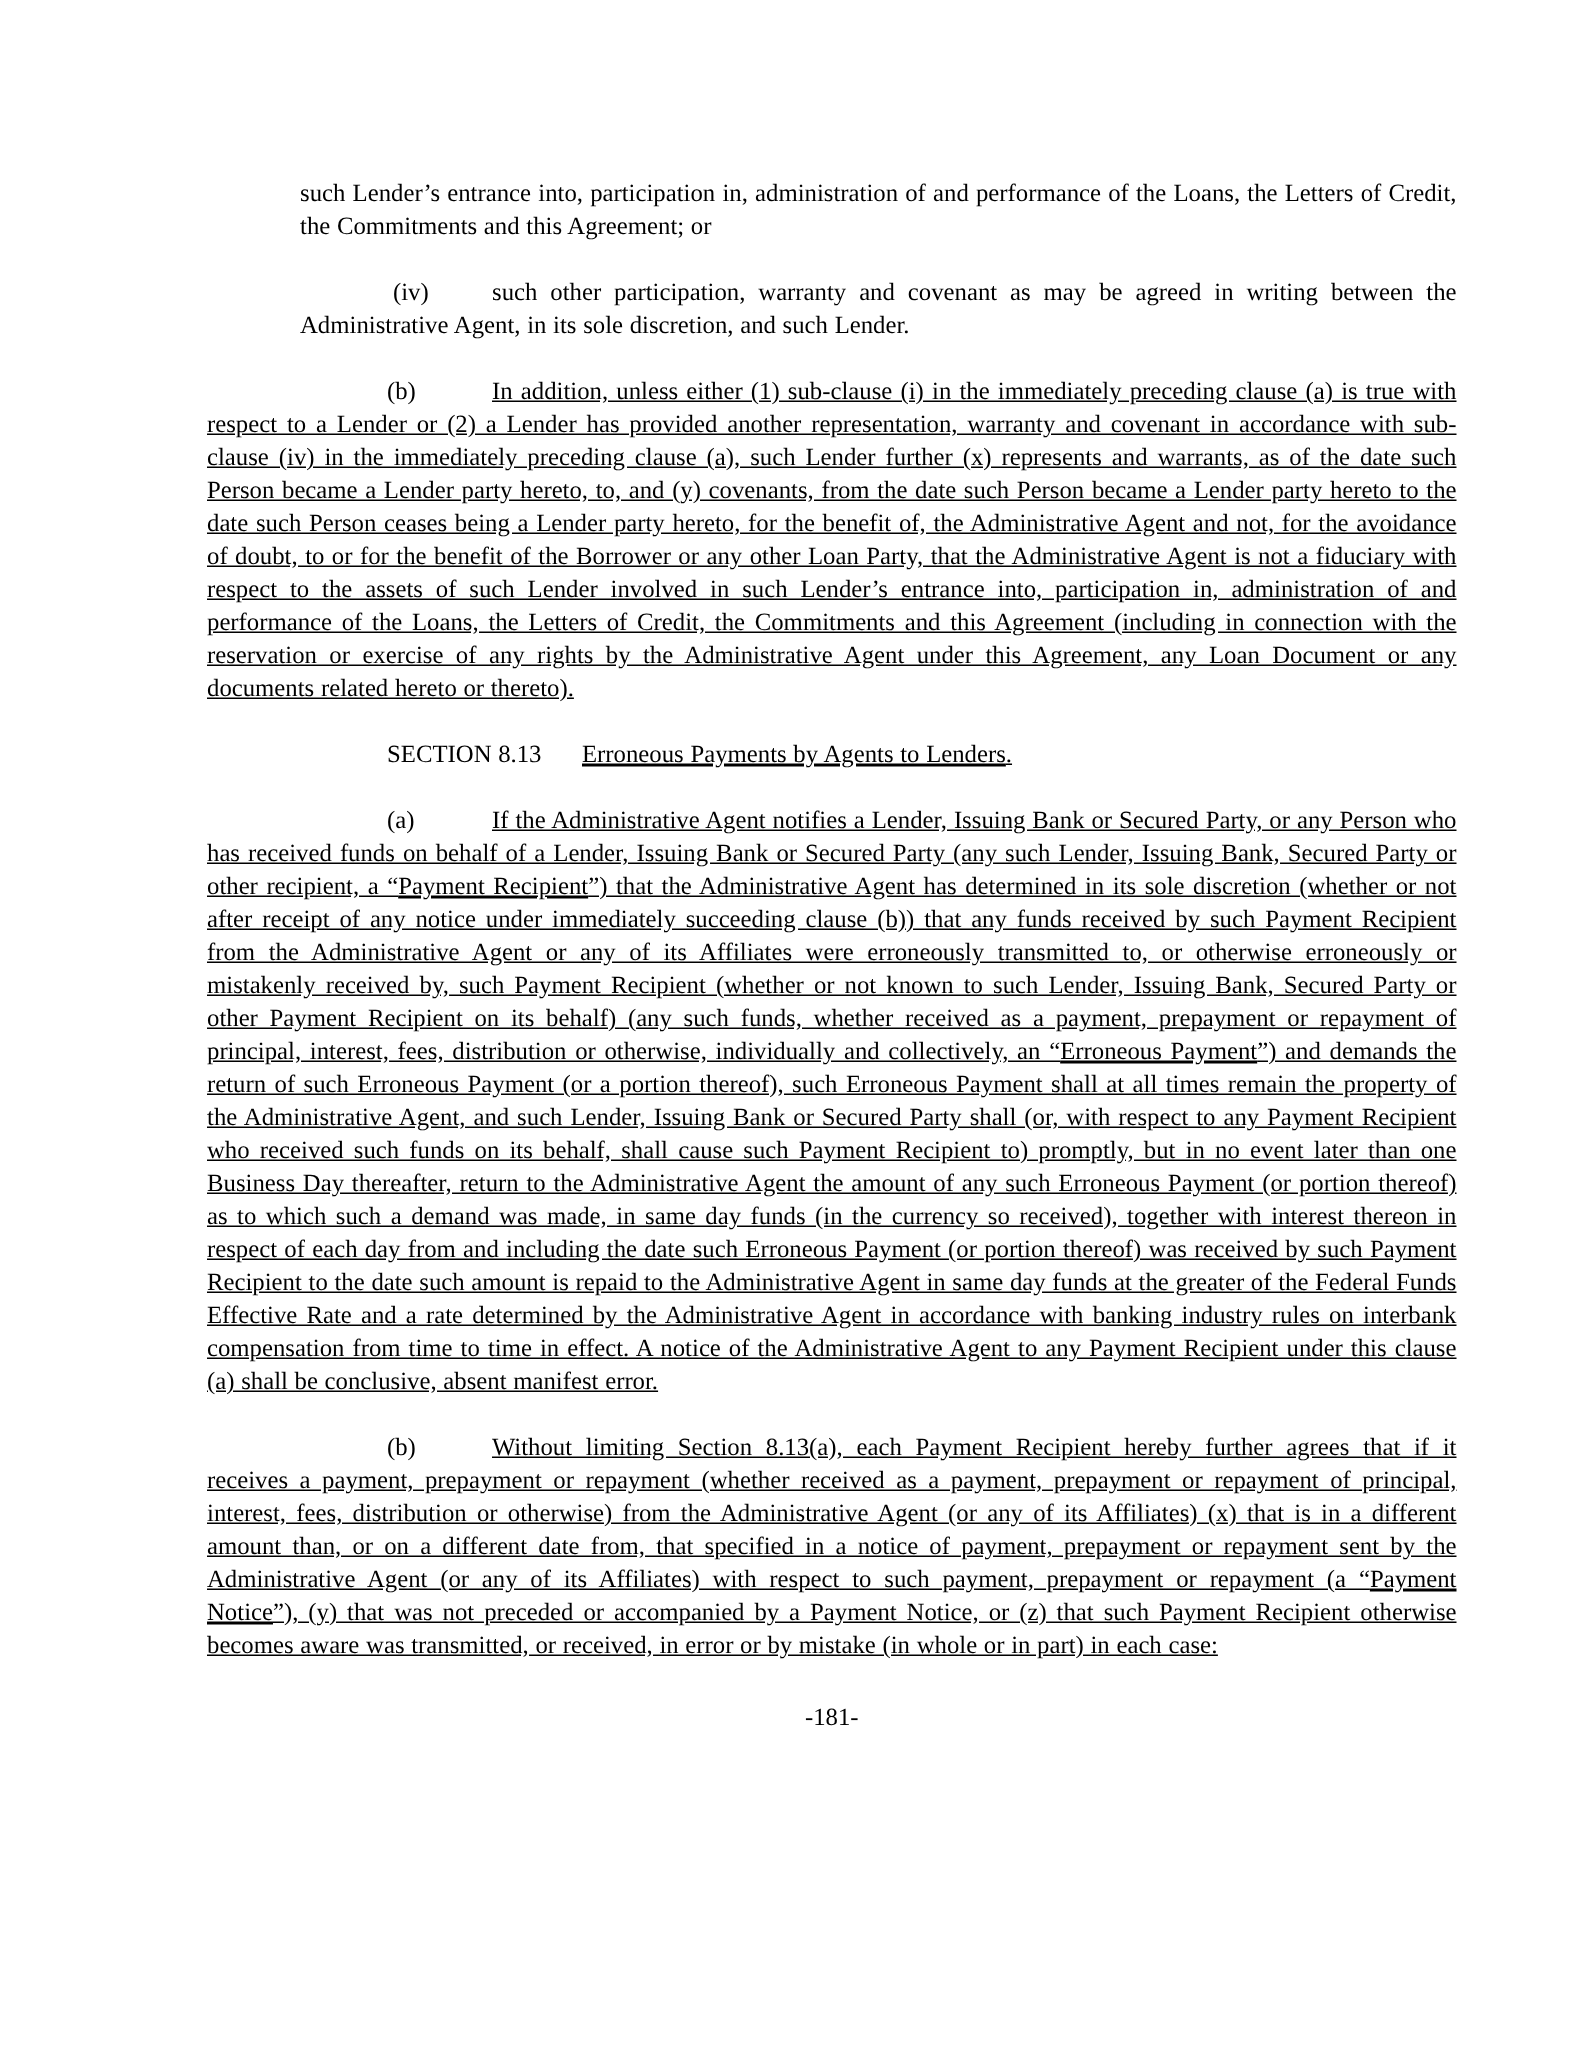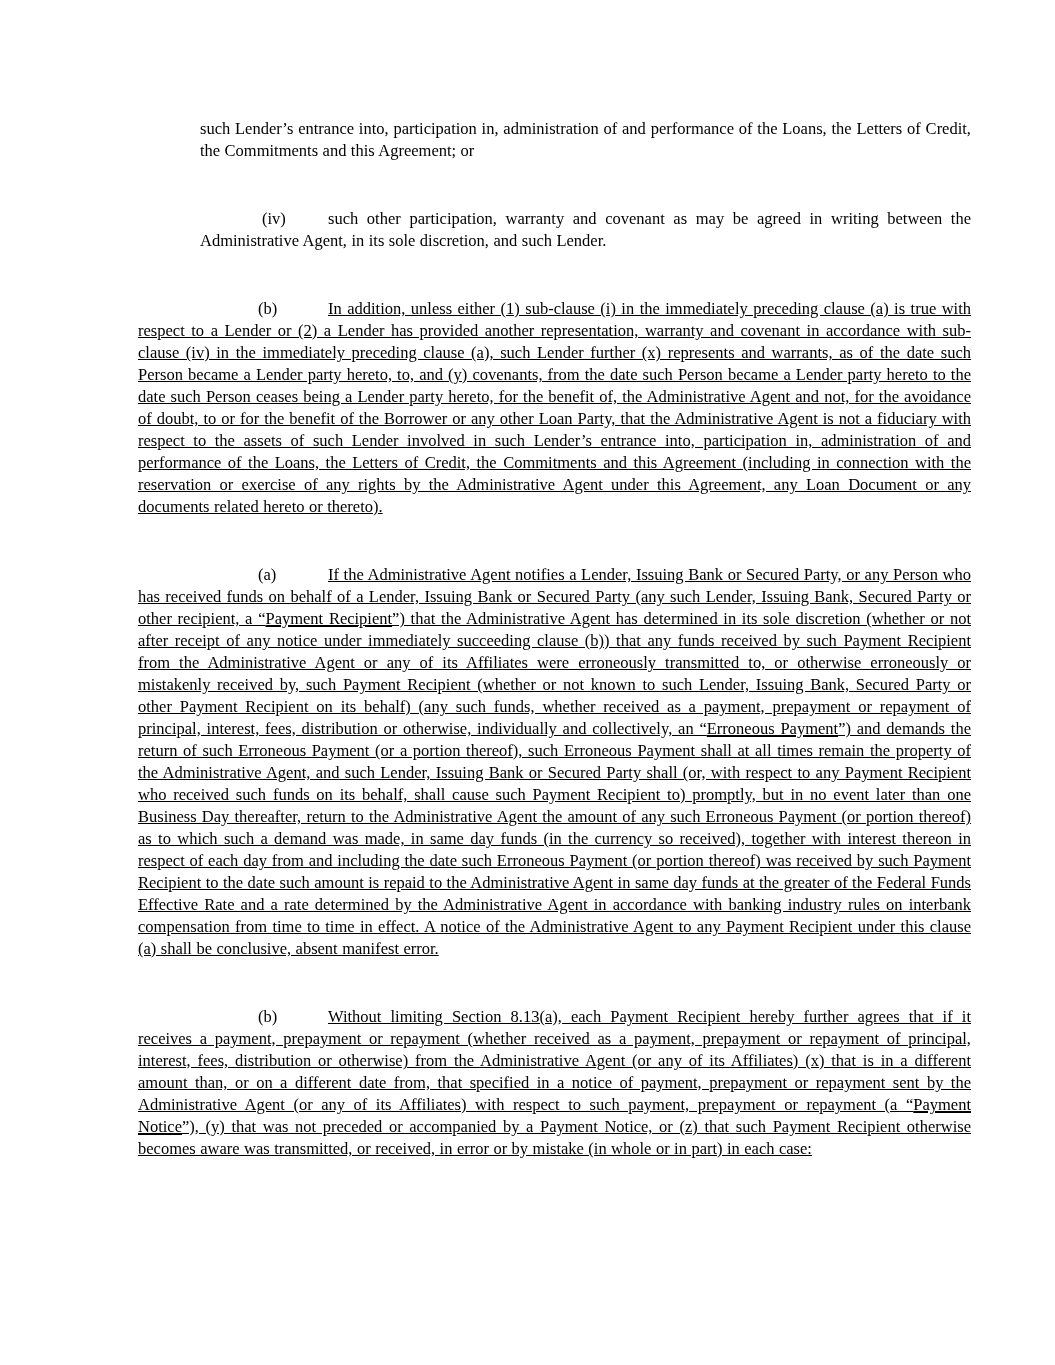--- a/index.html
+++ b/index.html
@@ -23,21 +23,20 @@
     text-align: justify;
     word-spacing: 0.02em;
   }
   p.para { text-indent: 120px; text-decoration: underline; }
   p.sub-block { margin-left: 62px; }
   p.sub-block.labeled { text-indent: 62px; }
   .label {
     display: inline-block;
     text-indent: 0;
     vertical-align: baseline;
-    margin-top: 24px;
   }
   .w-main { width: 70px; }
   .w-sub { width: 66px; }
   .w-section { width: 130px; }
   .u { text-decoration: underline; text-underline-offset: 2px; }
   .footer {
     margin-top: 26px;
     text-align: center;
     font-size: 16.5px;
     line-height: 22px;
@@ -47,18 +46,20 @@
 <body>
 
 <div class="doc">
 
   <p class="sub-block"><span>such Lender’s entrance into, participation in, administration of and performance of the Loans, the Letters of Credit, the Commitments and this Agreement; or</span></p>
 
   <p class="sub-block labeled"><span class="label w-sub">(iv)</span><span><span>such other participation, warranty and covenant as may be agreed in writing between the Administrative Agent, in its sole discretion, and such Lender.</span></span></p>
 
   <p class="para"><span class="label w-main">(b)</span><span><span>In addition, unless either (1) sub-clause (i) in the immediately preceding clause (a) is true with respect to a Lender or (2) a Lender has provided another representation, warranty and covenant in accordance with sub-clause (iv) in the immediately preceding clause (a), such Lender further (x) represents and warrants, as of the date such Person became a Lender party hereto, to, and (y) covenants, from the date such Person became a Lender party hereto to the date such Person ceases being a Lender party hereto, for the benefit of, the Administrative Agent and not, for the avoidance of doubt, to or for the benefit of the Borrower or any other Loan Party, that the Administrative Agent is not a fiduciary with respect to the assets of such Lender involved in such Lender’s entrance into, participation in, administration of and performance of the Loans, the Letters of Credit, the Commitments and this Agreement (including in connection with the reservation or exercise of any rights by the Administrative Agent under this Agreement, any Loan Document or any documents related hereto or thereto).</span></span></p>
 
+  <p class="para"><span class="label w-section">SECTION 8.13</span><span class="u">Erroneous Payments by Agents to Lenders</span><span>.</span></p>
 
   <p class="para"><span class="label w-main">(a)</span><span><span>If the Administrative Agent notifies a Lender, Issuing Bank or Secured Party, or any Person who has received funds on behalf of a Lender, Issuing Bank or Secured Party (any such Lender, Issuing Bank, Secured Party or other recipient, a “</span><span class="u">Payment Recipient</span><span>”) that the Administrative Agent has determined in its sole discretion (whether or not after receipt of any notice under immediately succeeding clause (b)) that any funds received by such Payment Recipient from the Administrative Agent or any of its Affiliates were erroneously transmitted to, or otherwise erroneously or mistakenly received by, such Payment Recipient (whether or not known to such Lender, Issuing Bank, Secured Party or other Payment Recipient on its behalf)  (any such funds, whether received as a payment, prepayment or repayment of principal, interest, fees, distribution or otherwise, individually and collectively, an “</span><span class="u">Erroneous Payment</span><span>”) and demands the return of such Erroneous Payment (or a portion thereof), such Erroneous Payment shall at all times remain the property of the Administrative Agent, and such Lender, Issuing Bank or Secured Party shall (or, with respect to any Payment Recipient who received such funds on its behalf, shall cause such Payment Recipient to) promptly, but in no event later than one Business Day thereafter, return to the Administrative Agent the amount of any such Erroneous Payment (or portion thereof) as to which such a demand was made, in same day funds (in the currency so received), together with interest thereon in respect of each day from and including the date such Erroneous Payment (or portion thereof) was received by such Payment Recipient to the date such amount is repaid to the Administrative Agent in same day funds at the greater of the Federal Funds Effective Rate and a rate determined by the Administrative Agent in accordance with banking industry rules on interbank compensation from time to time in effect. A notice of the Administrative Agent to any Payment Recipient under this clause (a) shall be conclusive, absent manifest error.</span></span></p>
 
   <p class="para"><span class="label w-main">(b)</span><span><span>Without limiting Section 8.13(a), each Payment Recipient hereby further agrees that if it receives a payment, prepayment or repayment (whether received as a payment, prepayment or repayment of principal, interest, fees, distribution or otherwise) from the Administrative Agent (or any of its Affiliates) (x) that is in a different amount than, or on a different date from, that specified in a notice of payment, prepayment or repayment sent by the Administrative Agent (or any of its Affiliates) with respect to such payment, prepayment or repayment (a “</span><span class="u">Payment Notice</span><span>”), (y) that was not preceded or accompanied by a Payment Notice, or (z) that such Payment Recipient otherwise becomes aware was transmitted, or received, in error or by mistake (in whole or in part) in each case:</span></span></p>
 
+  <div class="footer">-181-</div>
 </div>
 
 </body></html>

